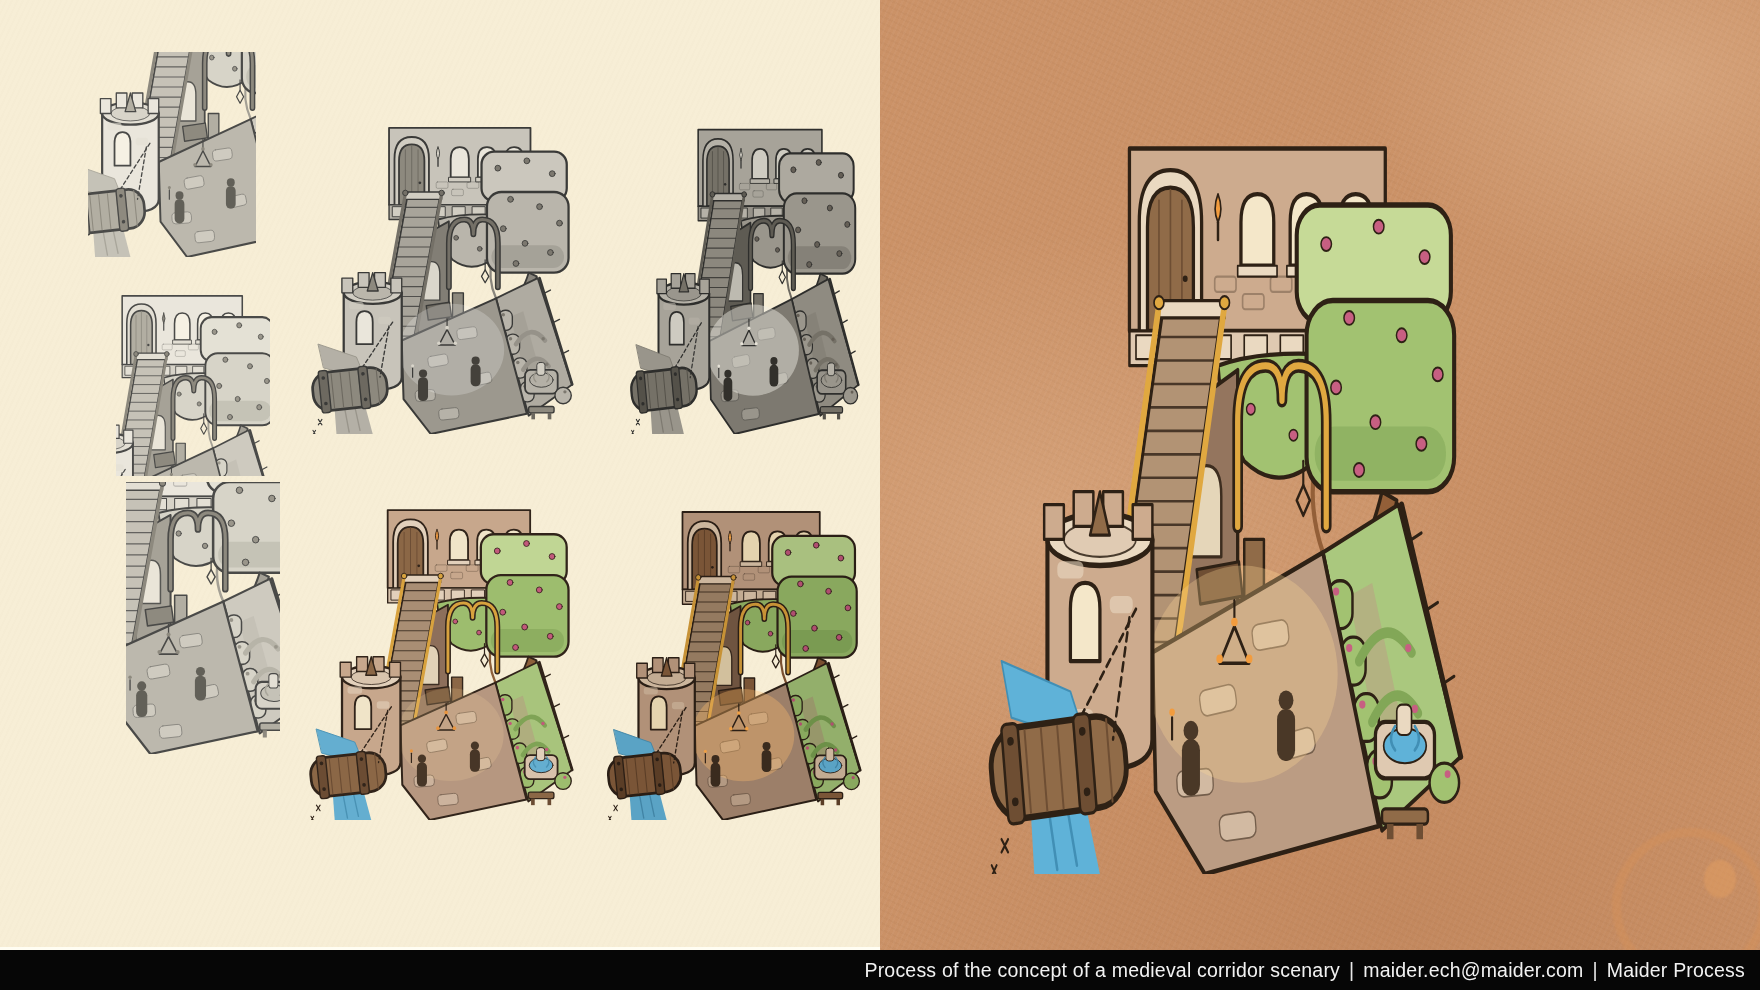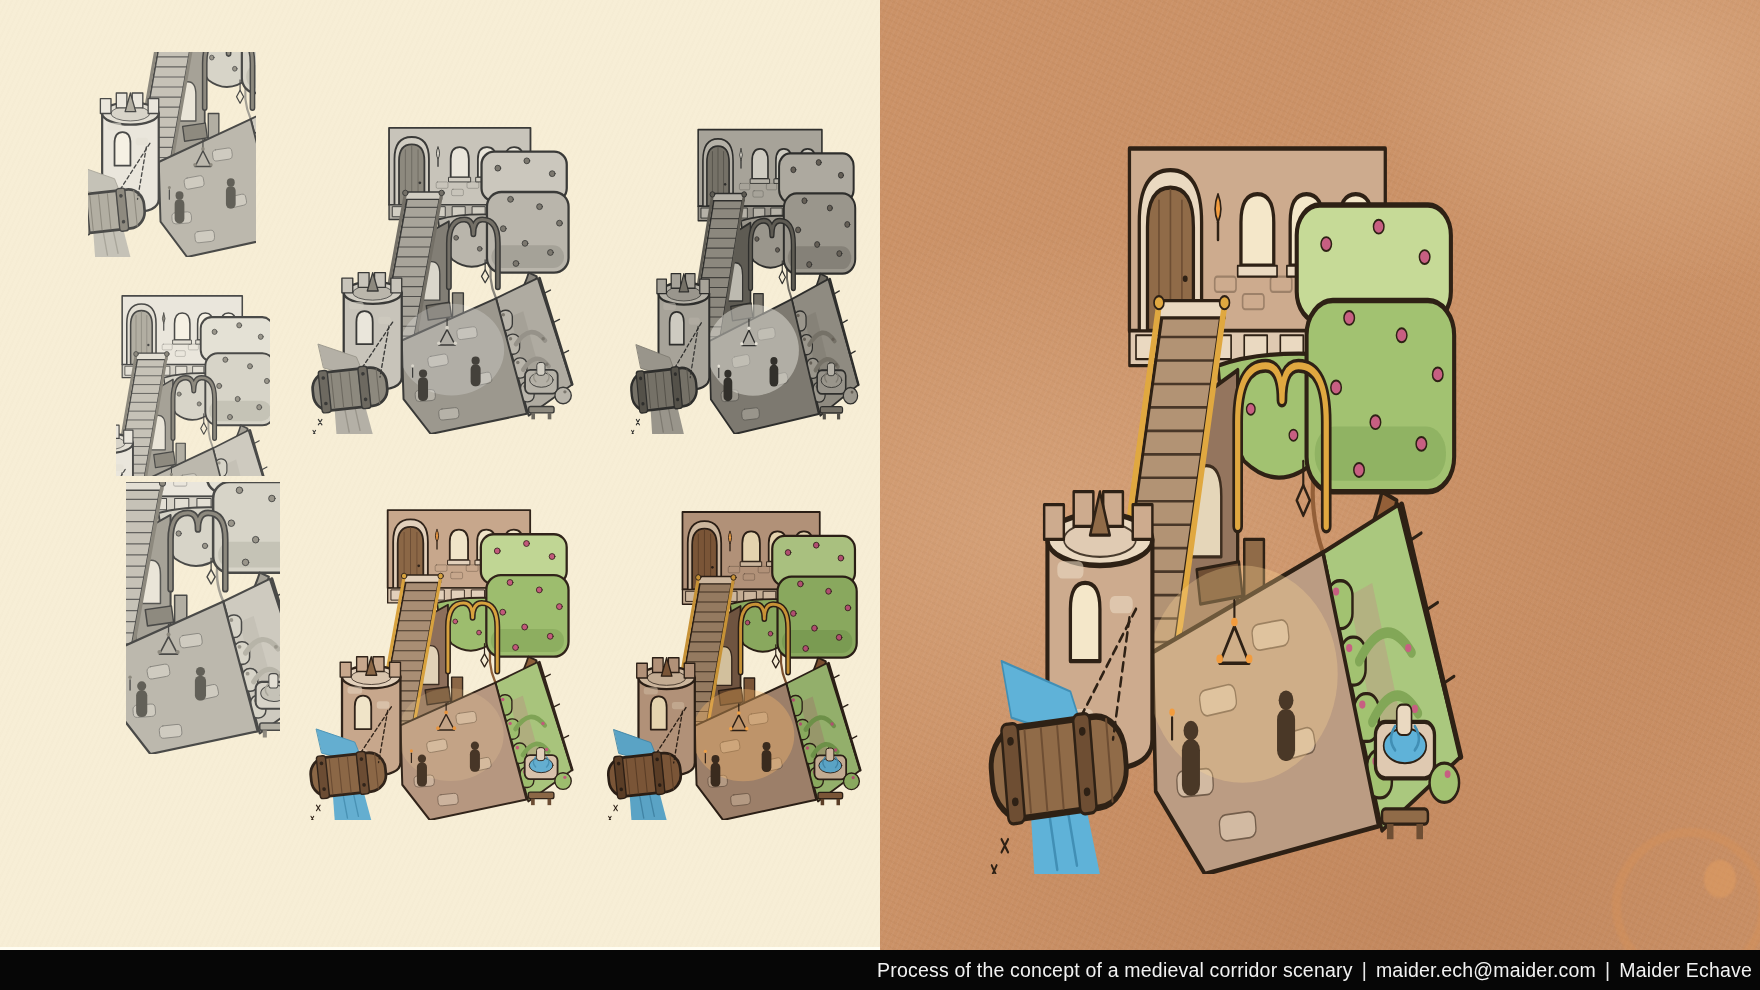--- a/index.html
+++ b/index.html
@@ -28,21 +28,21 @@
     box-sizing:border-box;filter:blur(1px);
   }
   .stain-blob{
     position:absolute;left:1704px;top:860px;width:32px;height:38px;
     border-radius:50%;background:rgba(221,155,97,.6);filter:blur(1px);
   }
   .bar-highlight{position:absolute;left:0;top:947px;width:880px;height:3px;background:#fffdf2;}
   .caption-bar{
     position:absolute;left:0;top:950px;width:100%;height:40px;background:#060606;
     display:flex;align-items:center;justify-content:flex-end;
-    padding-right:8px;box-sizing:border-box;
+    padding-right:15px;box-sizing:border-box;
     color:#f2f2f2;font-size:19.5px;font-weight:400;letter-spacing:.2px;z-index:5;
   }
   .caption-bar .sep{margin:0 9px;color:#e8e8e8;}
   .panel{position:absolute;z-index:2;}
   .panel svg{display:block;width:100%;height:100%;}
   .defs-holder{position:absolute;width:0;height:0;overflow:hidden;}
 </style>
 </head>
 <body>
 
@@ -51,21 +51,21 @@
   <div class="bg bg-right"></div>
   <div class="stain-ring"></div>
   <div class="stain-blob"></div>
   <div class="bar-highlight"></div>
 
   <div class="caption-bar">
     <span>Process of the concept of a medieval corridor scenary</span>
     <span class="sep">|</span>
     <span>maider.ech@maider.com</span>
     <span class="sep">|</span>
-    <span>Maider Echave</span>
+    <span>Maider Process</span>
   </div>
 
   <div class="defs-holder" id="defs-holder"><svg width="0" height="0" aria-hidden="true">
         <defs>
           <g id="scene" stroke-linecap="round" stroke-linejoin="round" fill="none">
             <path d="M96,26 L252,26 L252,110 L96,110 Z" fill="var(--wall)" stroke="var(--line)" stroke-width="2"></path>
             <rect x="148" y="85" width="13" height="7" rx="1.5" stroke="var(--line)" stroke-width="1" opacity="0.3"></rect>
             <rect x="165" y="93" width="13" height="7" rx="1.5" stroke="var(--line)" stroke-width="1" opacity="0.3"></rect>
             <rect x="182" y="85" width="13" height="7" rx="1.5" stroke="var(--line)" stroke-width="1" opacity="0.3"></rect>
             <rect x="199" y="93" width="13" height="7" rx="1.5" stroke="var(--line)" stroke-width="1" opacity="0.3"></rect>

